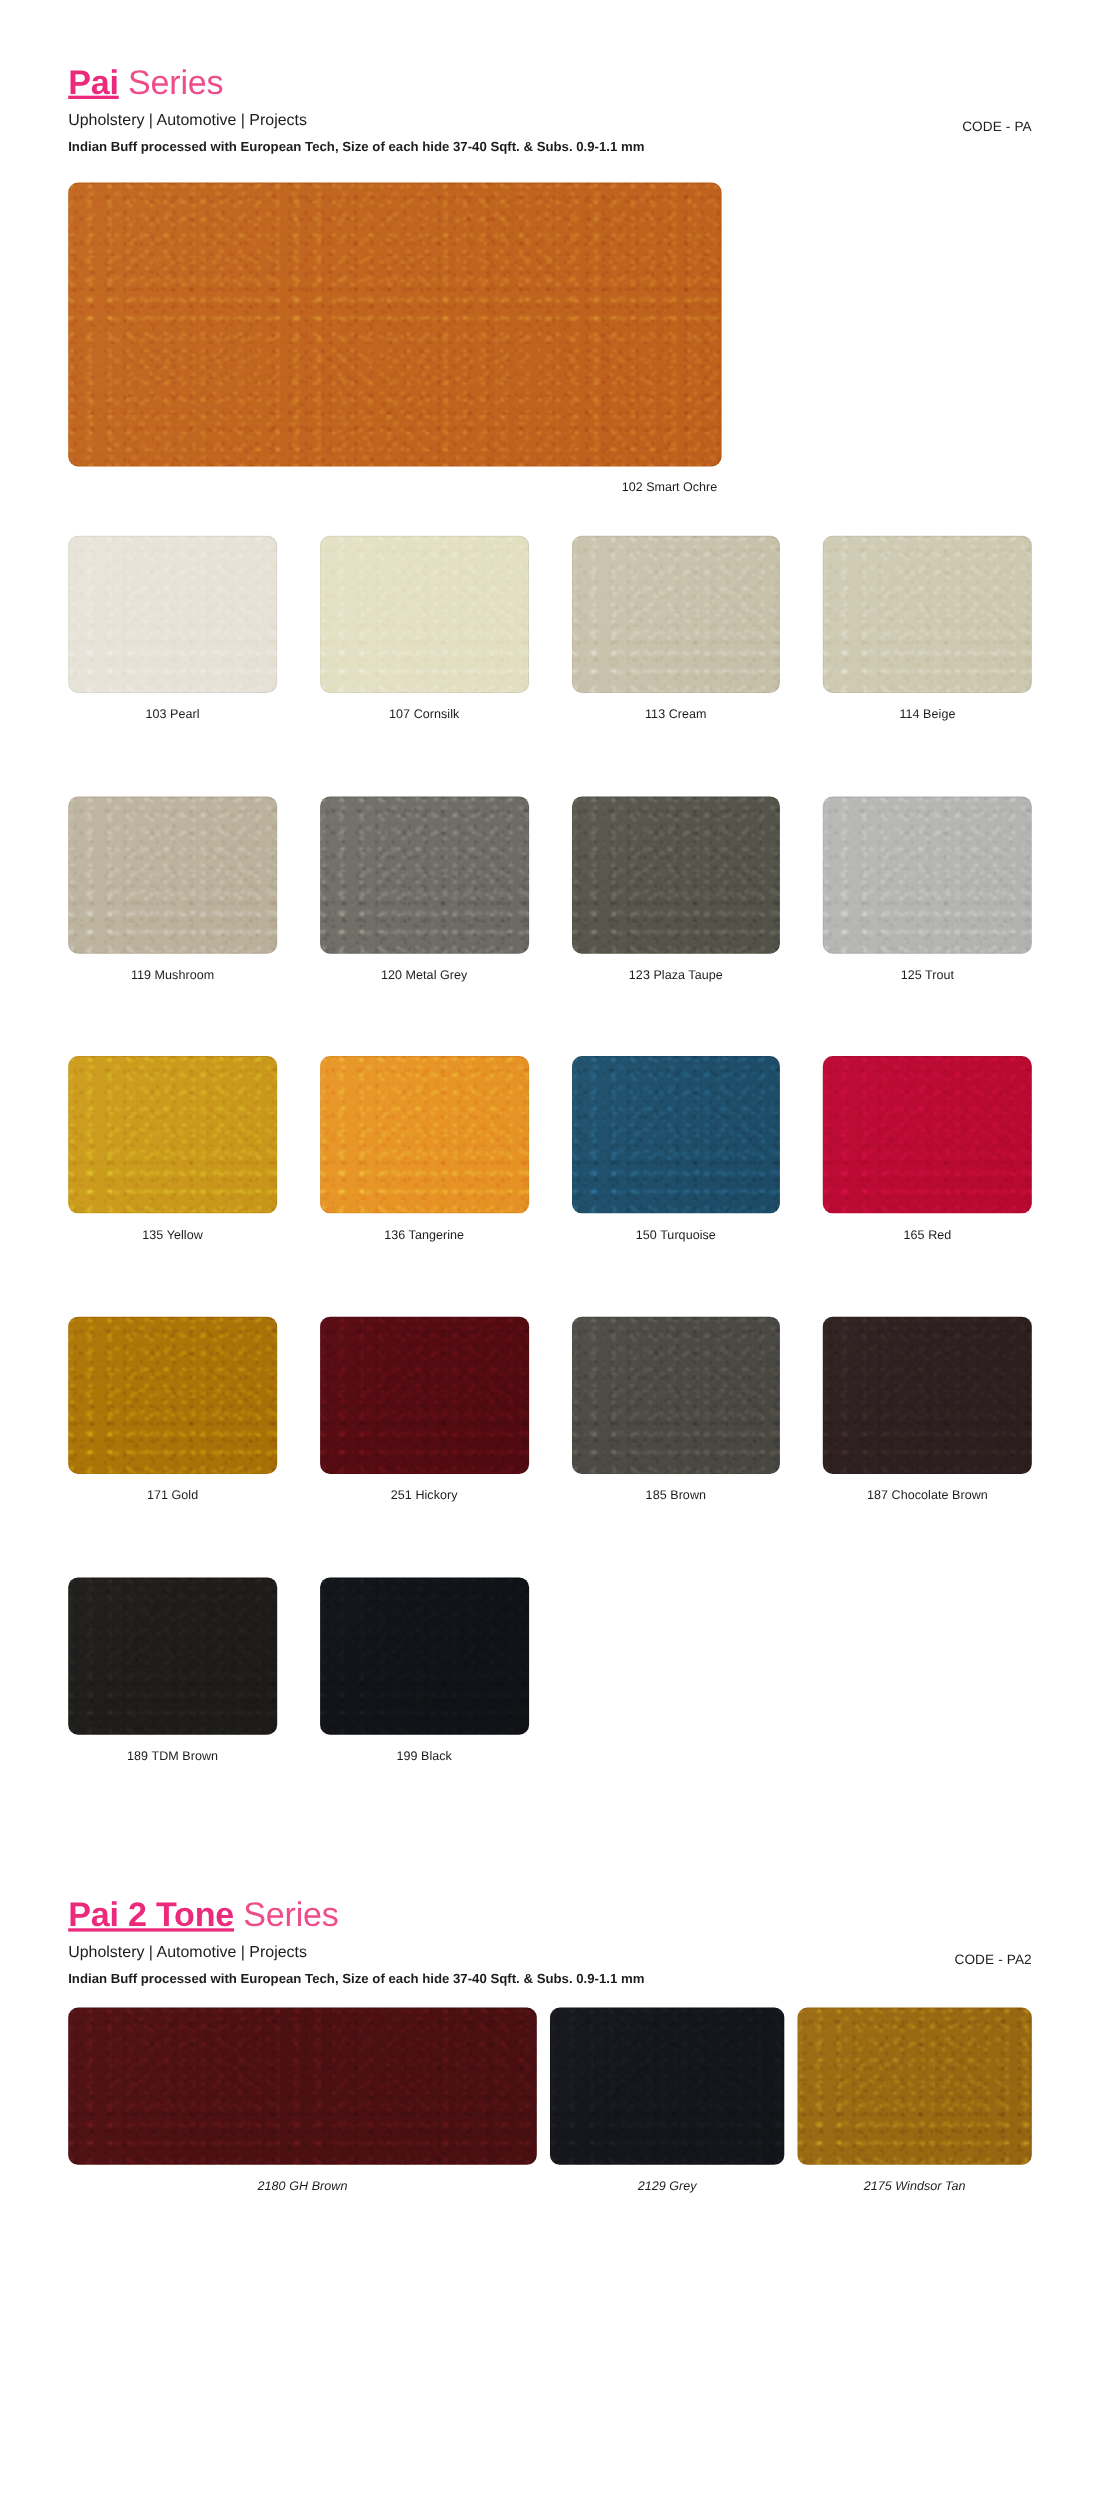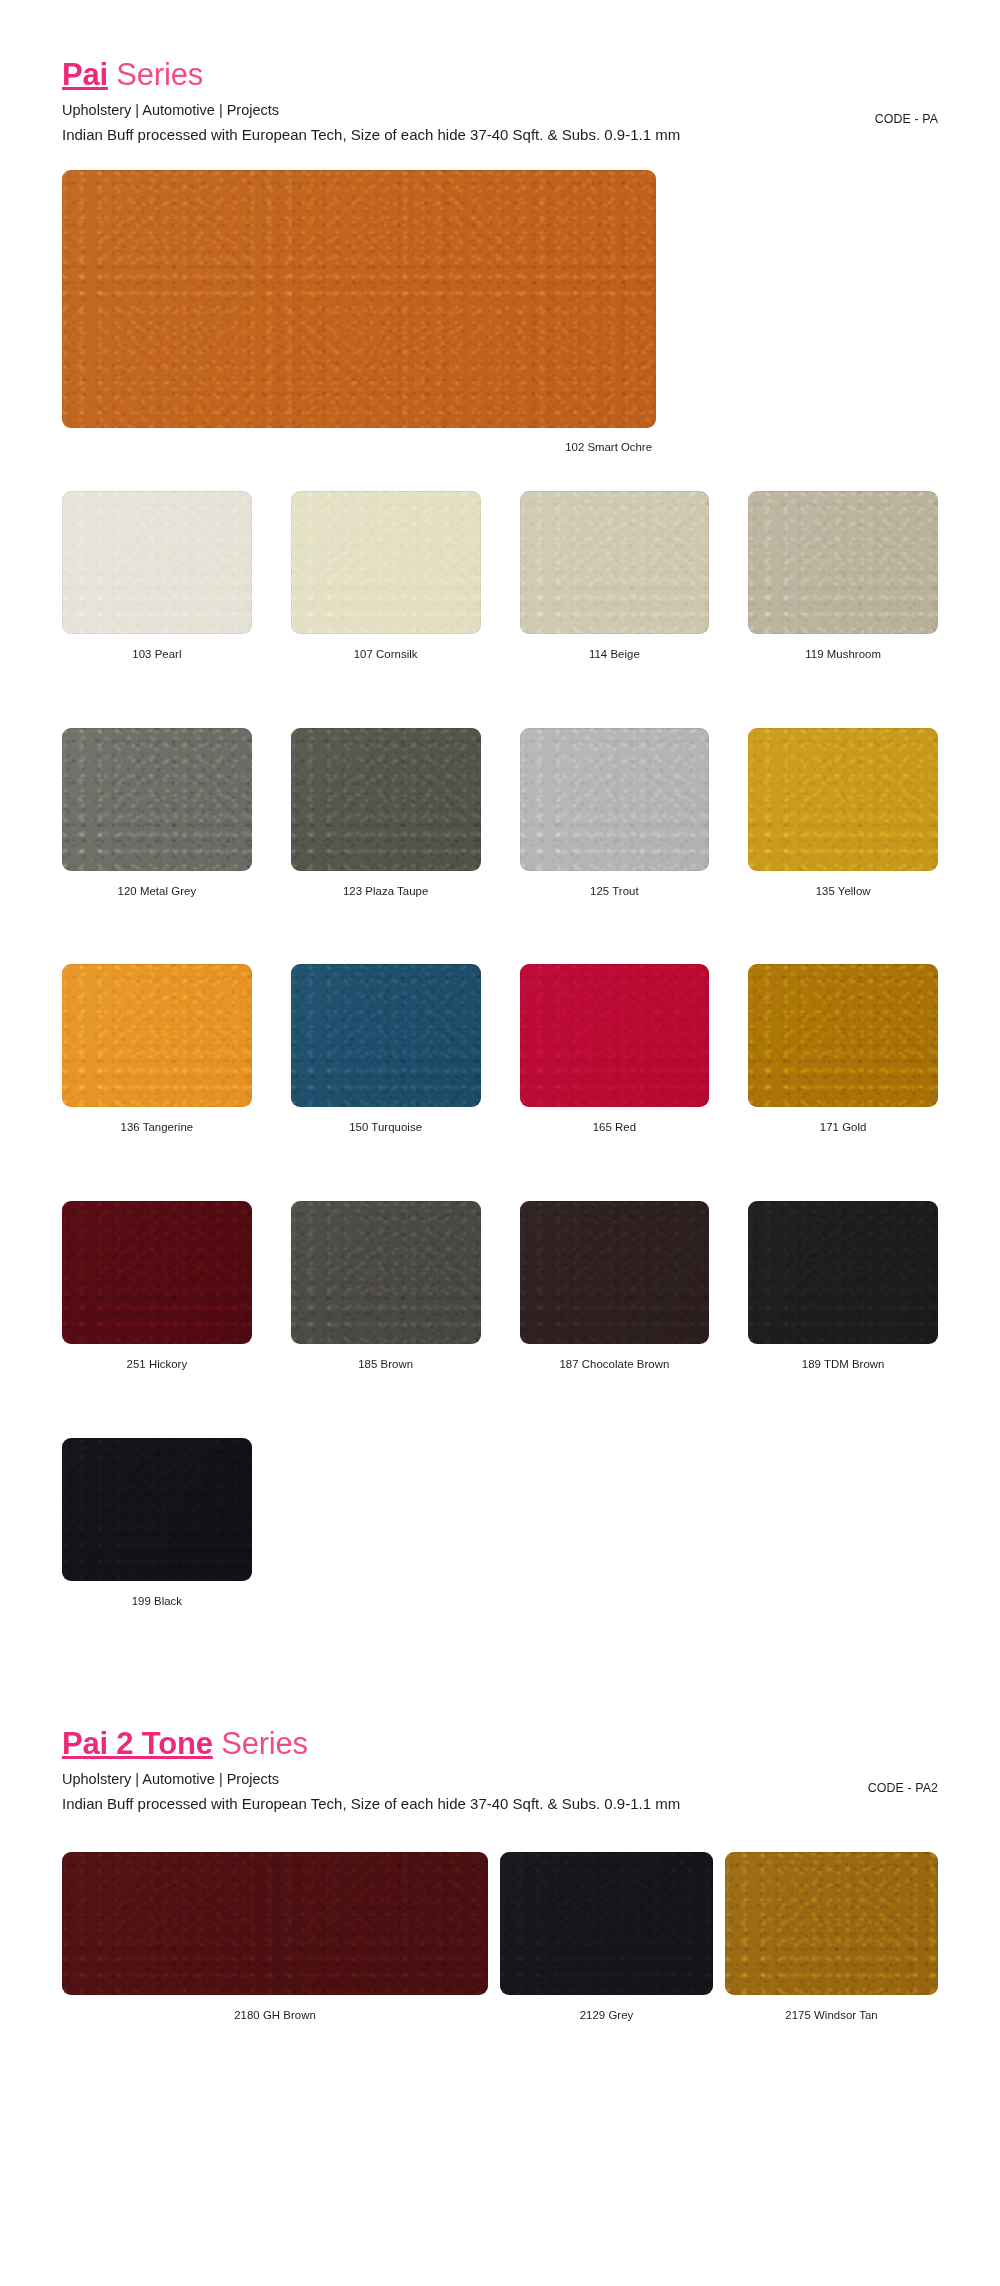--- a/index.html
+++ b/index.html
@@ -47,24 +47,24 @@
   .series-sub {
     margin-top: 9px;
     font-size: 14.5px;
     line-height: 1.2;
     color: #1d1d1d;
     font-weight: 400;
   }
 
   .series-desc {
     margin-top: 7px;
-    font-size: 15px;
+    font-size: 12px;
     line-height: 1.25;
     color: #1d1d1d;
-    font-weight: 400;
+    font-weight: 700;
   }
 
   .series-code {
     position: absolute;
     right: 0;
     bottom: 19px;
     font-size: 12.4px;
     color: #1d1d1d;
     letter-spacing: 0.1px;
   }
@@ -143,24 +143,25 @@
     row-gap: 0;
     gap: 39px;
   }
 
   .cell { width: 100%; }
   .cell .swatch { width: 100%; height: 143px; }
   .cell .caption { margin-top: 14px; margin-bottom: 27px; }
 
   
   .two-tone-grid {
-    margin-top: 38px;
+    margin-top: 18px;
     display: grid;
     grid-template-columns: 2fr 1fr 1fr;
     column-gap: 12px;
+    font-style: italic;
   }
   .two-tone-grid .swatch { width: 100%; height: 143px; }
   .two-tone-grid .caption { margin-top: 14px; }
 
   .bottom-pad { height: 64px; }
 </style>
 </head>
 <body>
 
 <div class="page">
@@ -181,20 +182,24 @@
 
     <div class="cell">
       <div class="swatch" style="background-color: rgb(231, 227, 216);"></div>
       <div class="caption">103 Pearl</div>
     </div>
     <div class="cell">
       <div class="swatch" style="background-color: rgb(228, 224, 196);"></div>
       <div class="caption">107 Cornsilk</div>
     </div>
     <div class="cell">
+      <div class="swatch" style="background-color: rgb(201, 195, 173);"></div>
+      <div class="caption">113 Cream</div>
+    </div>
+    <div class="cell">
       <div class="swatch" style="background-color: rgb(207, 202, 178);"></div>
       <div class="caption">114 Beige</div>
     </div>
 
     <div class="cell">
       <div class="swatch" style="background-color: rgb(189, 180, 159);"></div>
       <div class="caption">119 Mushroom</div>
     </div>
     <div class="cell">
       <div class="swatch" style="background-color: rgb(111, 110, 103);"></div>

